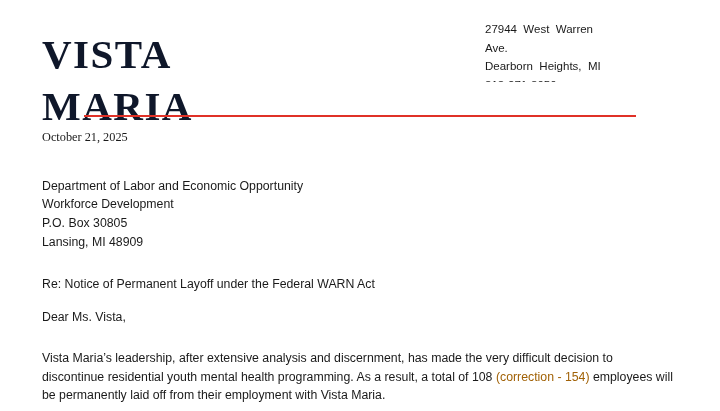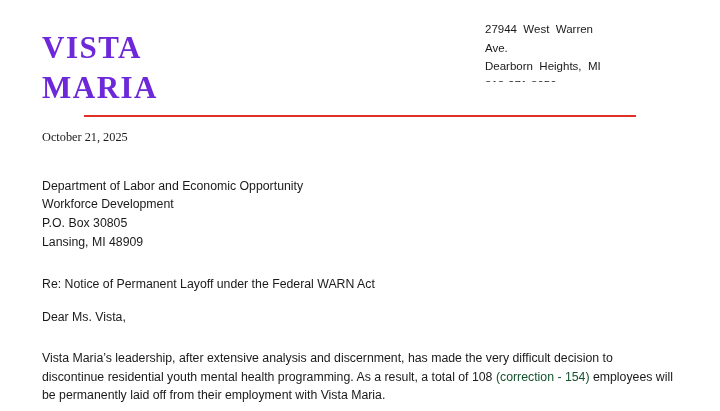--- a/index.html
+++ b/index.html
@@ -24,24 +24,24 @@
   .letterhead {
     position: relative;
     height: 82px;
     padding-top: 28px;
     box-sizing: content-box;
   }
   .logo {
     position: absolute;
     left: 0;
     top: 28px;
-    color: #6d28d9;
+    color: #0f172a;
     font-family: "Liberation Serif", serif;
     font-weight: bold;
-    font-size: 31px;
+    font-size: 41px;
     letter-spacing: 1.5px;
     line-height: 1.28;
   }
   .logo .line {
     display: block;
     white-space: pre;
   }
   .address {
     position: absolute;
     right: 3px;
@@ -91,21 +91,21 @@
     margin: 0 0 14px 0;
   }
   .salutation {
     margin: 0 0 22px 0;
   }
   .para {
     margin: 0;
     text-align: left;
   }
   .correction {
-    color: #14532d;
+    color: #a16207;
   }
 </style>
 </head>
 <body>
 
 <div class="page">
 
   <div class="letterhead">
     <div class="logo">
       <span class="line">VISTA</span>

